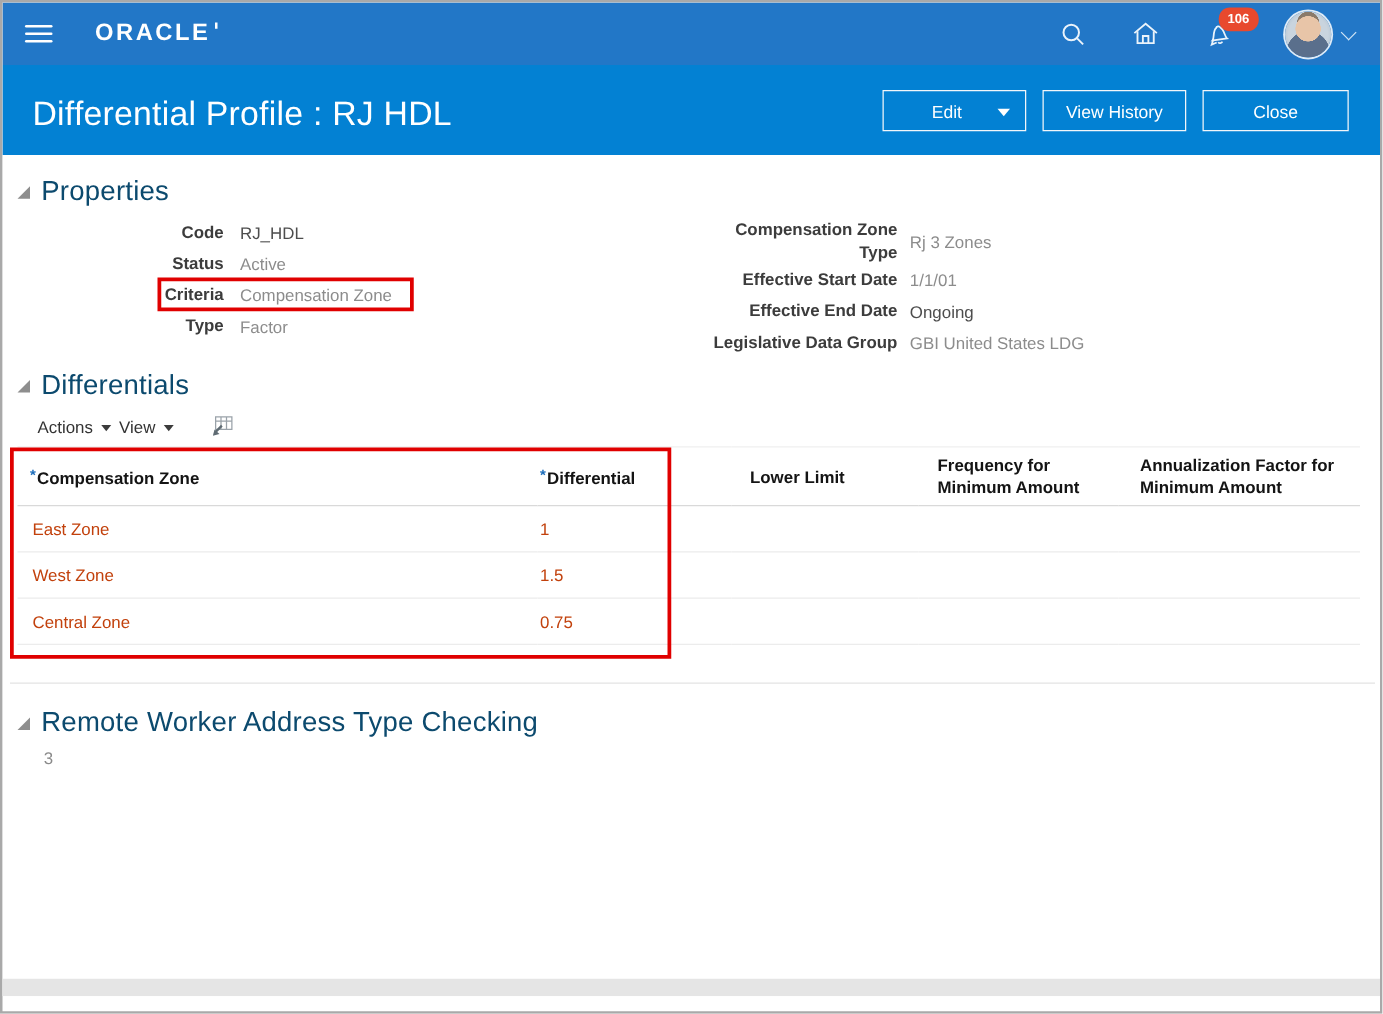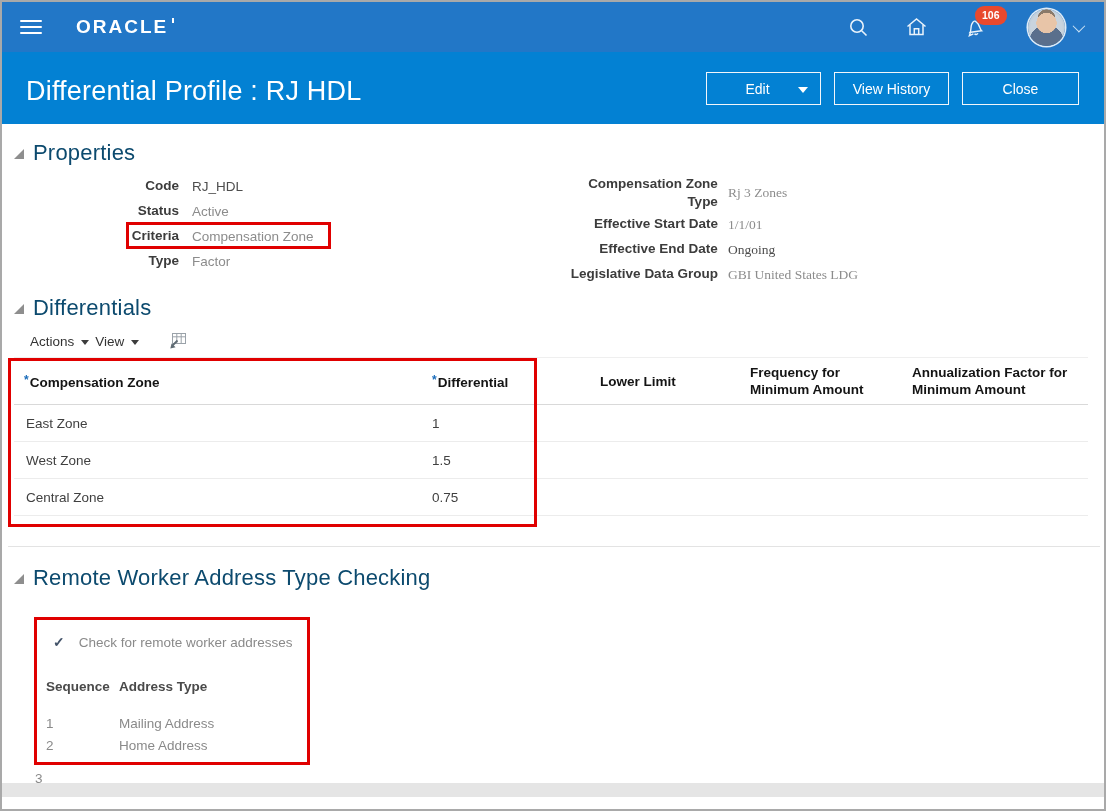--- a/index.html
+++ b/index.html
@@ -72,42 +72,42 @@
 
   
   .props-form { display:flex; margin:6px 0 0 12px; font-size:13.5px; }
   .pcol-left { width:505px; }
   .pcol-right { width:560px; margin-left:12px; }
   .frow { position:relative; display:flex; align-items:center; height:25px; }
   .frow.tall { height:38px; }
   .flabel { width:153px; text-align:right; font-weight:bold; color:#3c3c3c; flex-shrink:0; line-height:1.35; }
   .pcol-right .flabel { width:182px; padding-left:30px; }
   .fvalue { margin-left:13px; color:#8c8c8c; white-space:nowrap; }
-  .pcol-right .fvalue { margin-left:10px;font-family:Liberation Serif, serif; }
+  .pcol-right .fvalue { margin-left:10px; }
   .fvalue.dark { color:#4d4d4d; }
   .red-ring {
     position:absolute; left:100px; top:-2px; width:205px; height:27px;
     border:3px solid #e00000; pointer-events:none;
   }
 
   
   .toolbar { display:flex; align-items:center; margin:6px 0 0 16px; height:24px; font-size:13.5px; color:#333; }
   .menu { display:flex; align-items:center; gap:7px; cursor:pointer; }
   .menu + .menu { margin-left:6px; }
   .caret-down { width:0; height:0; border-left:4.5px solid transparent; border-right:4.5px solid transparent; border-top:5px solid #3c3c3c; margin-top:2px; }
   .detach { margin-left:30px; cursor:pointer; display:flex; }
 
   
   .table-wrap { position:relative; margin-top:4px; }
   table.diff-table { width:100%; border-collapse:collapse; table-layout:fixed; font-size:13.5px; }
   .diff-table th {
     height:47px; vertical-align:middle; text-align:left; font-weight:bold; color:#141414;
     border-top:1px solid #efefef; border-bottom:1px solid #d9d9d9; line-height:17px;
   }
-  .diff-table td { height:37px; border-bottom:1px solid #ececec; color:#404040; }
+  .diff-table td { height:37px; border-bottom:1px solid #ececec; color:#c2410c; }
   .c1 { padding-left:10px; } td.c1 { padding-left:12px; }
   .c2 { padding-left:2px; }
   .c3 { padding-left:15px; }
   .c4 { padding-left:15px; }
   .c5 { padding-left:17px; }
   .req { color:#1b6cba; font-size:12px; vertical-align:3px; margin-right:1px; }
   .red-box-table {
     position:absolute; left:-6px; top:1px; width:529px; height:169px;
     border:3px solid #e00000; pointer-events:none;
   }
@@ -312,40 +312,20 @@
     </div>
 
     <div class="post-gap"></div>
     <div class="divider"></div>
 
     <div class="section-heading remote">
       <div class="tri"></div>
       <div class="title">Remote Worker Address Type Checking</div>
     </div>
 
-    <div class="remote-block">
-      <div class="check-row">
-        <span class="check-icon"></span>
-        <span class="check-label">Check for remote worker addresses</span>
-      </div>
-      <div class="seq-table">
-        <div class="seq-row seq-head">
-          <div class="seq-c1">Sequence</div>
-          <div class="seq-c2">Address Type</div>
-        </div>
-        <div class="seq-row">
-          <div class="seq-c1">1</div>
-          <div class="seq-c2">Mailing Address</div>
-        </div>
-        <div class="seq-row">
-          <div class="seq-c1">2</div>
-          <div class="seq-c2">Home Address</div>
-        </div>
-      </div>
-    </div>
     <div class="row3">
       <div class="seq-c1">3</div>
       <div class="seq-c2"></div>
     </div>
 
     <div class="bottom-strip"></div>
   </div>
 </div>
 
 </body></html>

